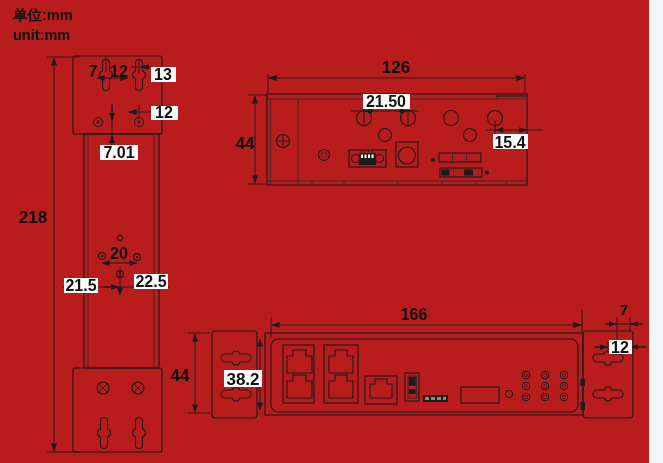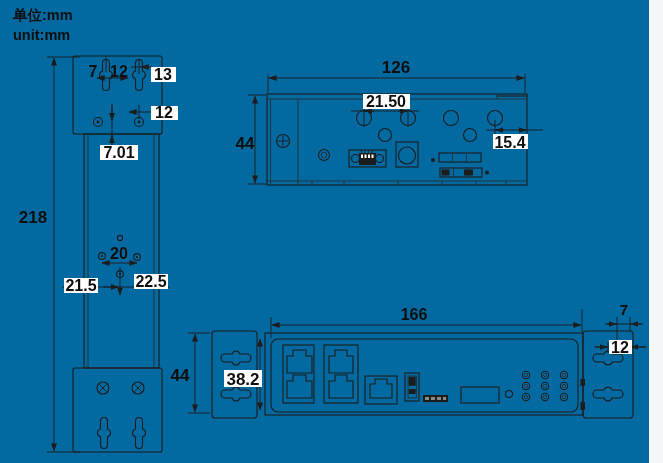--- a/index.html
+++ b/index.html
@@ -1,16 +1,16 @@
 <!DOCTYPE html>
 <html><head>
 <meta charset="utf-8">
 <style>
   html,body{margin:0;padding:0;background:#fff;}
-  .canvas{position:relative;width:663px;height:463px;background:#0369a1;overflow:hidden;
+  .canvas{position:relative;width:663px;height:463px;background:#b91c1c;overflow:hidden;
           font-family:"Liberation Sans",sans-serif;}
   svg{position:absolute;left:0;top:0;}
   .ln{stroke:#1c1c1c;stroke-width:1.1;fill:none;stroke-linecap:square;}
   .lnThin{stroke:#2a2a2a;stroke-width:0.8;fill:none;}
   .dim{stroke:#1c1c1c;stroke-width:0.9;fill:none;}
   .blk{fill:#1c1c1c;stroke:none;}
   .wht{fill:#ffffff;stroke:none;}
   .gry{fill:#8a8a8a;stroke:none;}
   .dim-text{fill:#0e0e0e;font-weight:700;}
   .t17{font-size:17px;}

